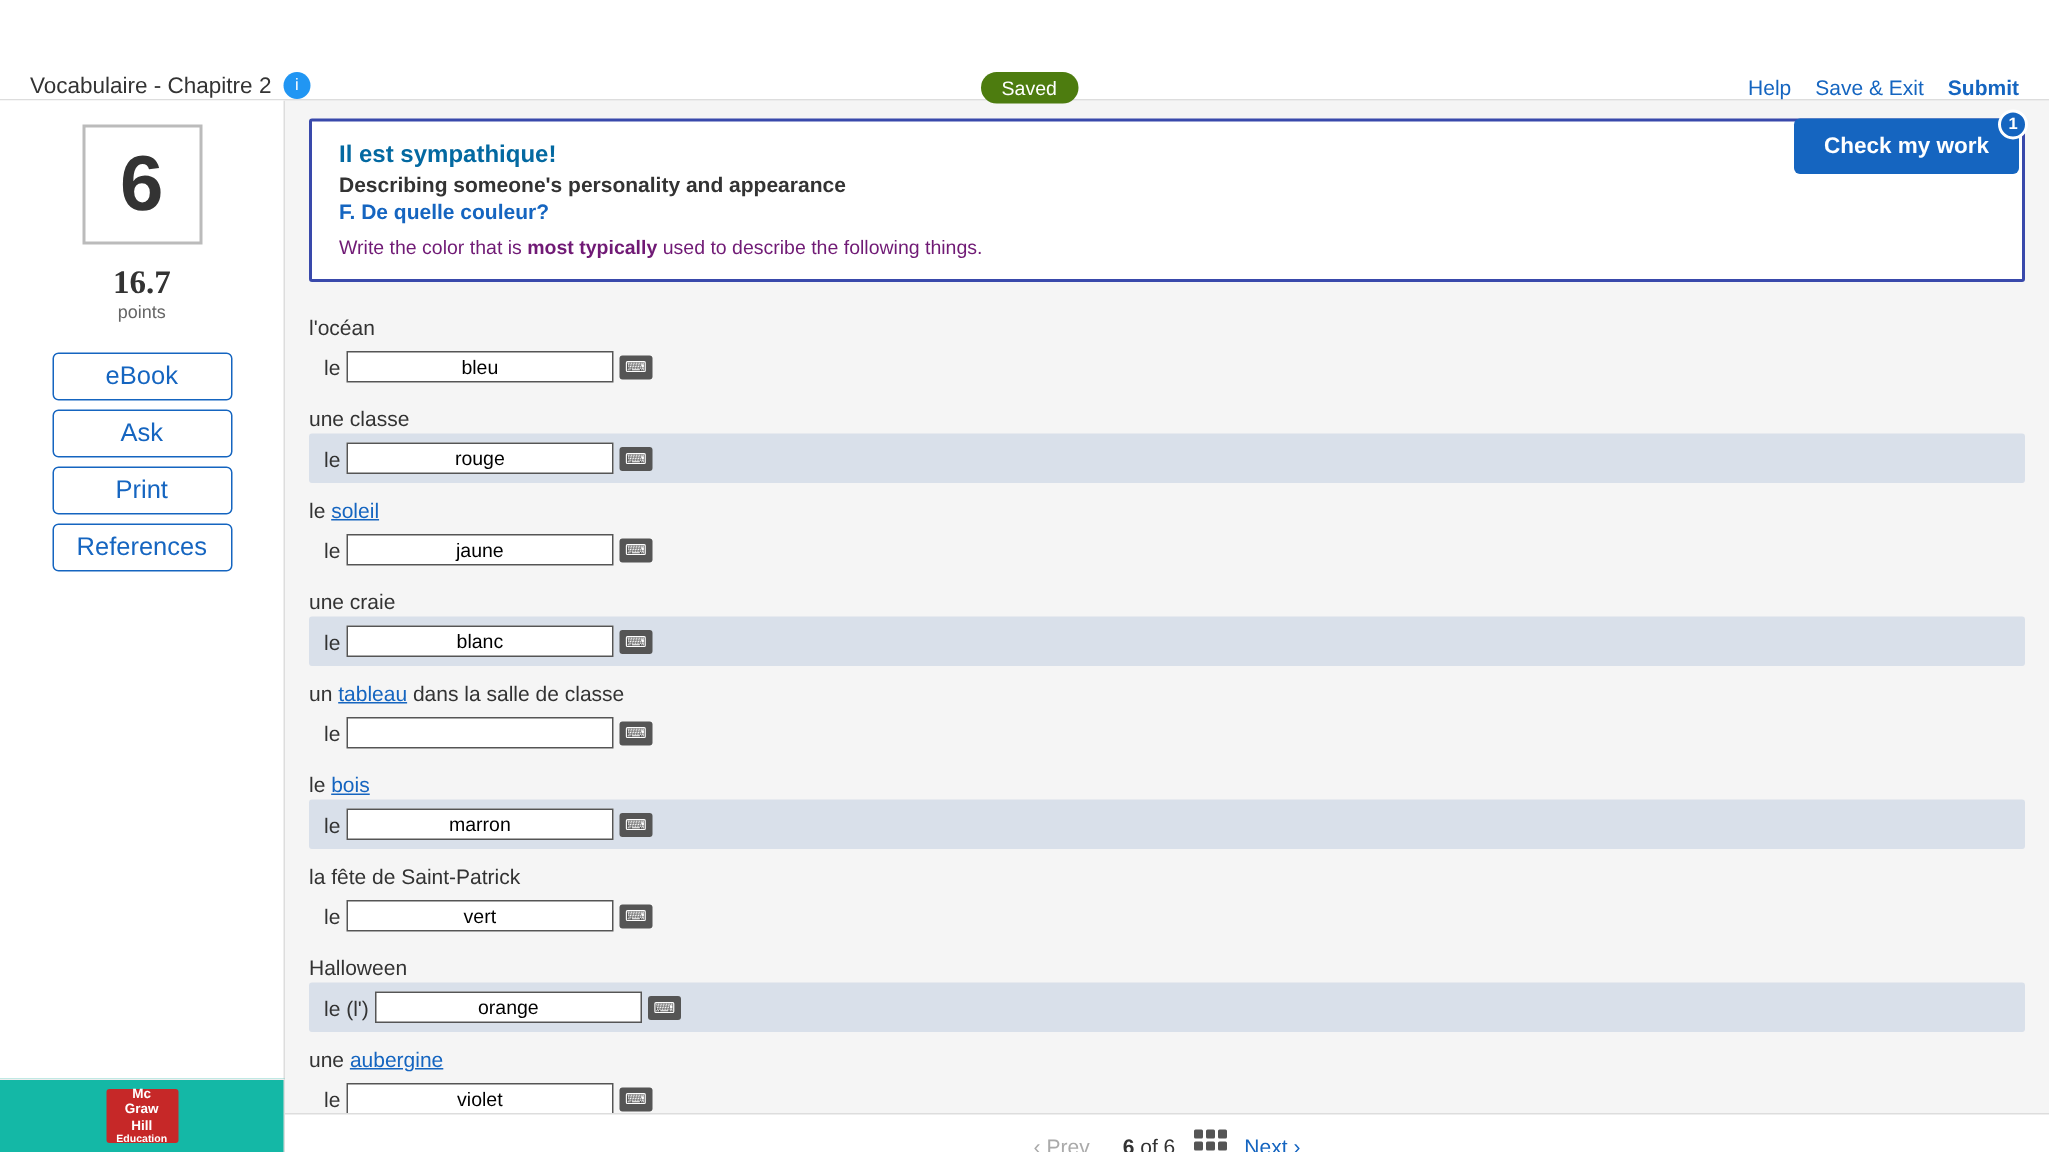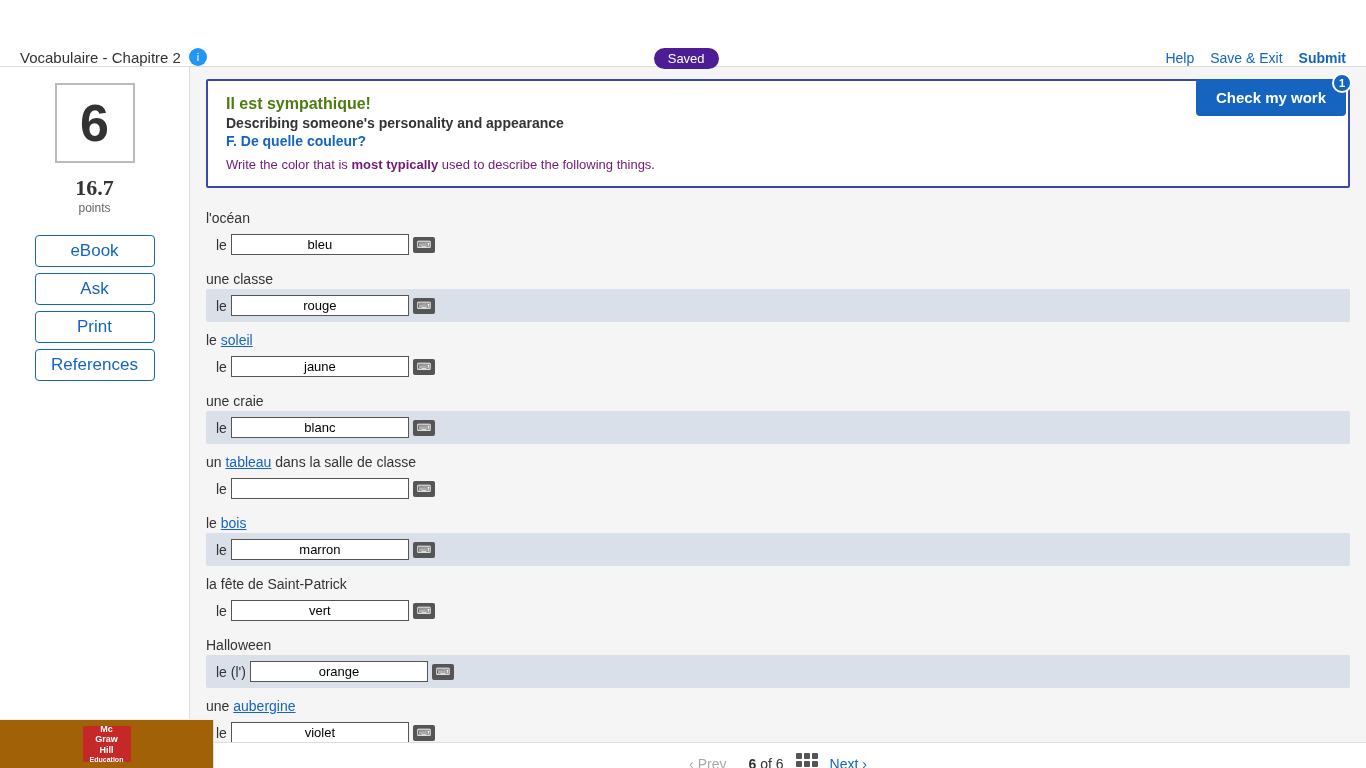--- a/index.html
+++ b/index.html
@@ -10,21 +10,21 @@
       display: flex; align-items: flex-end; justify-content: space-between;
       background: #fff; border-bottom: 1px solid #ddd; padding: 0 20px; height: 67px;
     }
     .top-bar-left { display: flex; align-items: center; gap: 8px; }
     .top-bar-title { font-size: 15px; color: #333; }
     .info-icon {
       width: 18px; height: 18px; border-radius: 50%; background: #2196F3;
       color: #fff; font-size: 11px; display: inline-flex; align-items: center; justify-content: center; cursor: pointer;
     }
     .saved-badge {
-      background: #4c1d95; color: #fff; padding: 3px 14px; border-radius: 12px; font-size: 13px;
+      background: #4d7c0f; color: #fff; padding: 3px 14px; border-radius: 12px; font-size: 13px;
     }
     .top-bar-right { display: flex; align-items: center; gap: 16px; }
     .top-bar-right a { color: #1565C0; text-decoration: none; font-size: 14px; }
     .submit-btn {
       background: none; border: none; color: #1565C0; font-size: 14px; font-weight: bold; cursor: pointer;
     }
 
     
     .main-layout {
       display: flex; height: calc(768px - 50px);
@@ -64,21 +64,21 @@
       position: absolute; top: -6px; right: -6px;
       background: #1565C0; border: 2px solid #fff; border-radius: 50%;
       width: 20px; height: 20px; font-size: 11px; color: #fff;
       display: flex; align-items: center; justify-content: center; font-weight: bold;
     }
 
     
     .instruction-box {
       border: 2px solid #3949ab; margin: 12px 16px 8px 16px; padding: 14px 18px; background: #fff; border-radius: 2px;
     }
-    .instruction-title { color: #4d7c0f; font-size: 16px; font-weight: bold; margin-bottom: 2px; }
+    .instruction-title { color: #0369a1; font-size: 16px; font-weight: bold; margin-bottom: 2px; }
     .instruction-subtitle { font-size: 14px; font-weight: bold; color: #333; margin-bottom: 2px; }
     .instruction-section { color: #1565C0; font-size: 14px; font-weight: bold; margin-bottom: 8px; }
     .instruction-text { font-size: 13px; color: #701a75; }
     .instruction-text strong { font-weight: bold; }
 
     
     .exercise-scroll {
       flex: 1; overflow-y: auto; padding: 8px 16px 16px 16px;
     }
 
@@ -122,23 +122,23 @@
     .page-info { font-size: 14px; color: #333; margin-left: 10px; }
     .page-current { font-weight: bold; }
     .grid-icon {
       width: 22px; height: 22px; display: inline-grid; grid-template-columns: 1fr 1fr 1fr;
       grid-template-rows: 1fr 1fr 1fr; gap: 2px; cursor: pointer;
     }
     .grid-cell { background: #555; border-radius: 1px; }
 
     
     .logo-area {
-      position: fixed; bottom: 0; left: 0; width: 214px;
+      position: fixed; bottom: 0; left: 0; width: 190px;
       display: flex; align-items: center; justify-content: center; padding: 6px 0;
-      background: #a16207; border-top: 1px solid #eee; border-right: 1px solid #ddd;
+      background: #14b8a6; border-top: 1px solid #eee; border-right: 1px solid #ddd;
     }
     .logo-box {
       background: #c62828; color: #fff; font-size: 9px; font-weight: bold;
       width: 48px; height: 36px; display: flex; flex-direction: column;
       align-items: center; justify-content: center; border-radius: 2px; line-height: 1.2;
     }
   </style>
 </head>
 <body>
 

